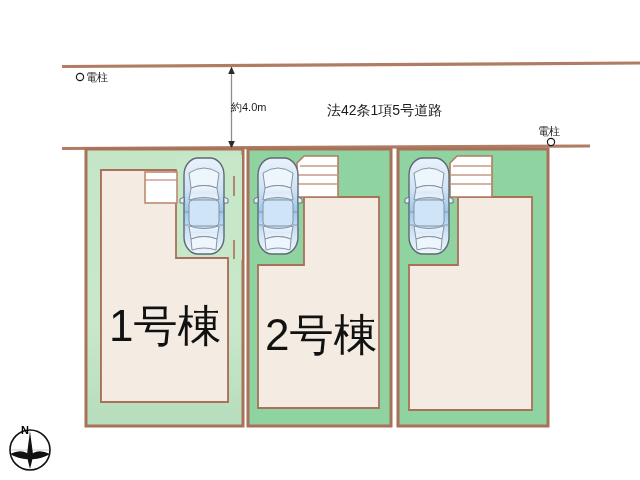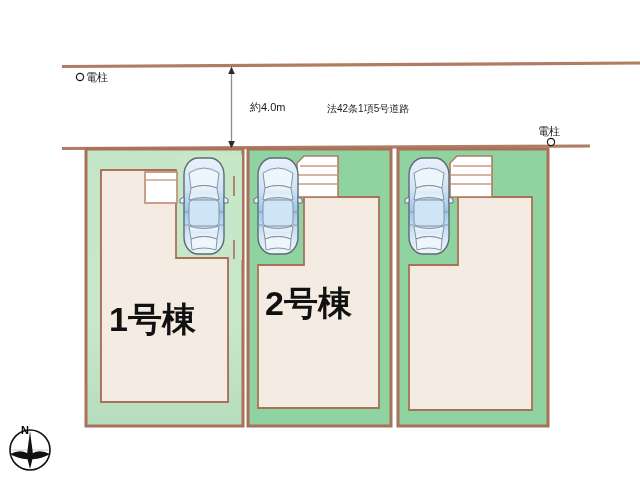--- a/index.html
+++ b/index.html
@@ -41,35 +41,34 @@
   }
   .lbl-pole-right {
     left: 538px;
     top: 124px;
     font-size: 11px;
   }
   .lbl-dim {
     left: 231px;
     top: 100px;
     font-size: 11px;
-    padding-left: 19px;
   }
   .lbl-road {
     left: 327px;
     top: 102px;
-    font-size: 10px;
+    font-size: 14px;
   }
   .lbl-bldg {
-    font-size: 34px;
-    font-weight: 700;
+    font-size: 44px;
+    font-weight: 400;
     color: #111111;
     font-family: "Liberation Sans", sans-serif;
   }
   .lbl-b1 { left: 109px; top: 297px; }
-  .lbl-b2 { left: 265px; top: 281px; }
+  .lbl-b2 { left: 265px; top: 306px; }
   .lbl-b3 { left: 418px; top: 297px; }
   .lbl-n {
     left: 21px;
     top: 424px;
     font-size: 11px;
     font-weight: bold;
     color: #000;
   }
 </style>
 </head>

